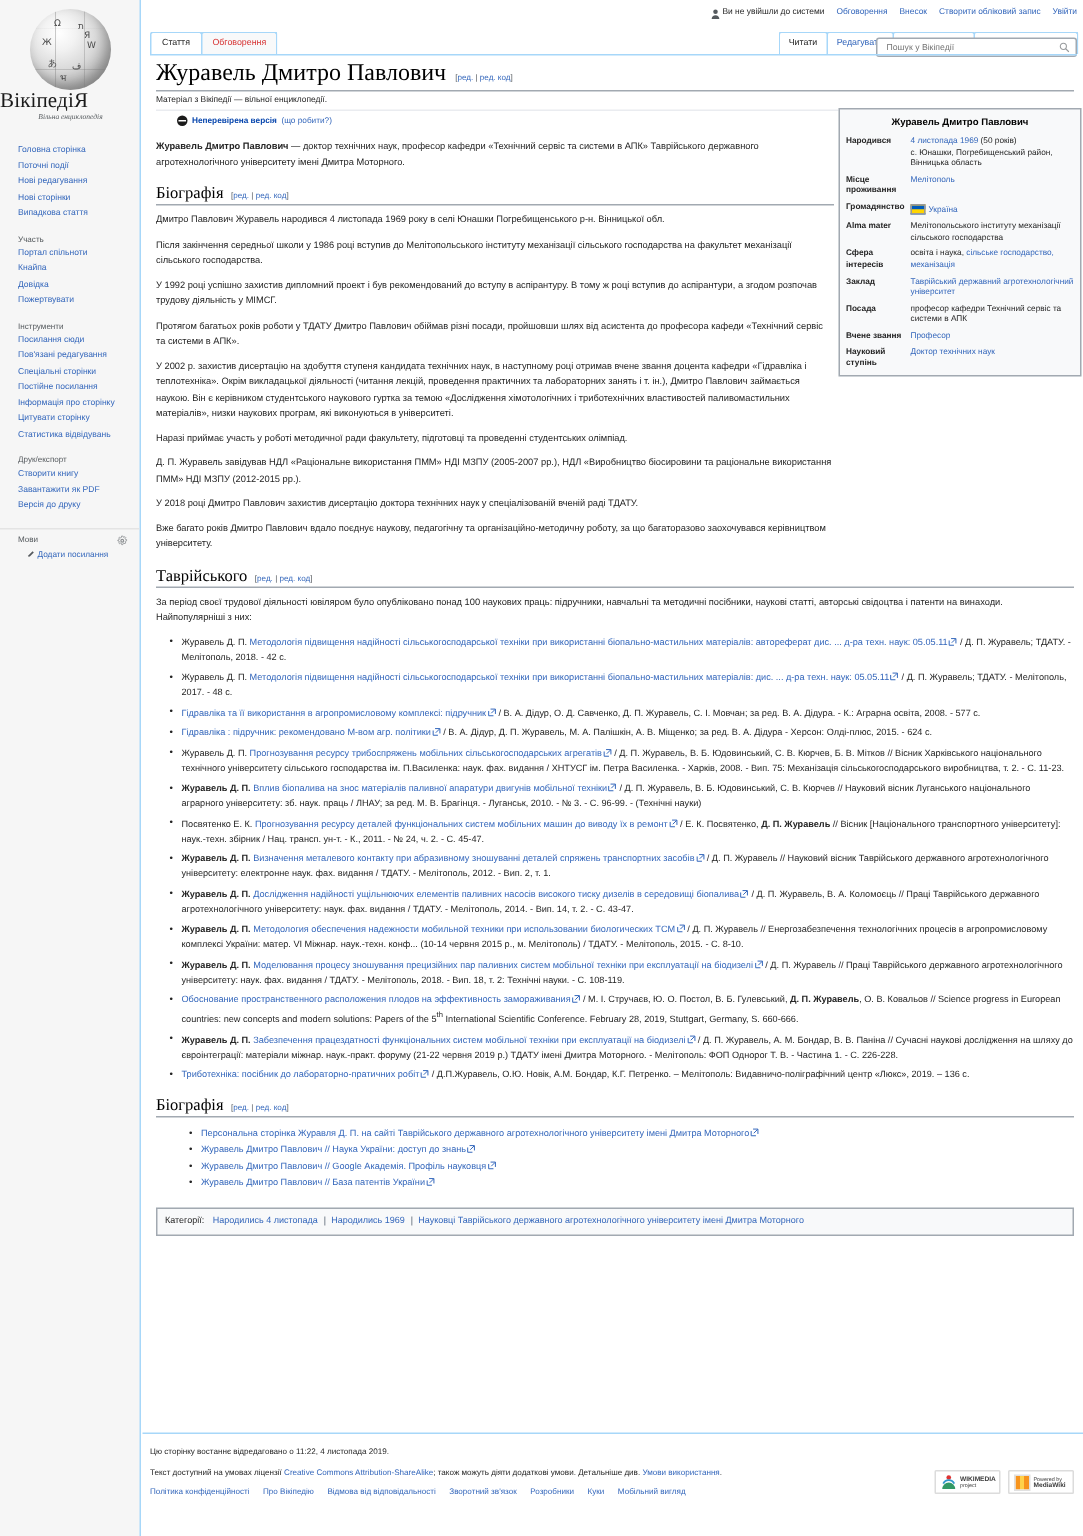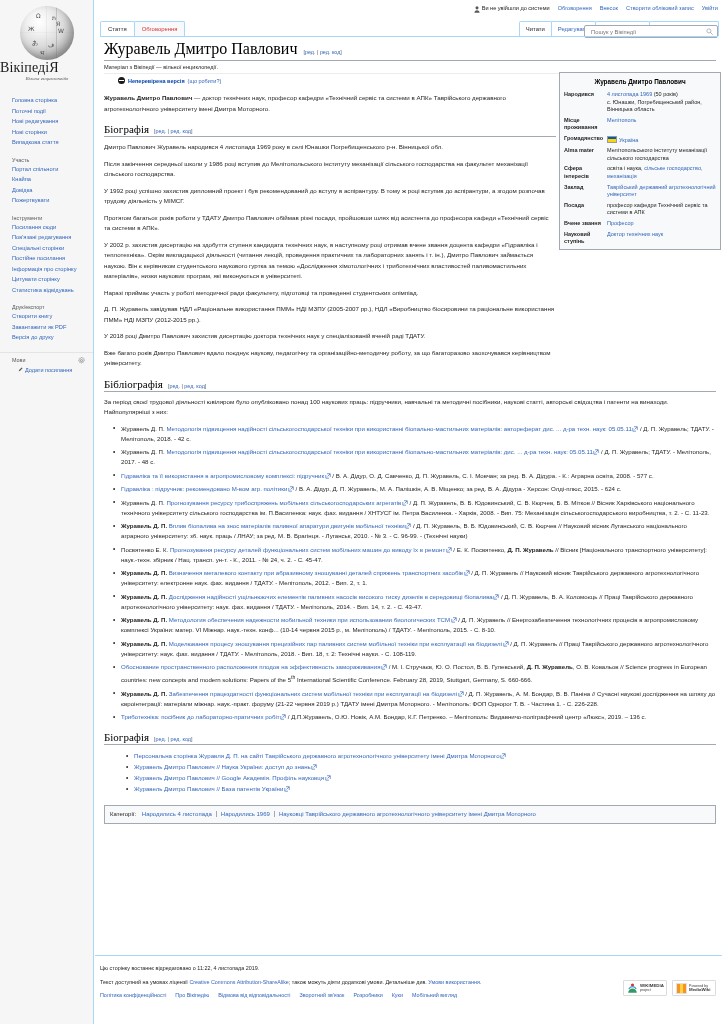--- a/index.html
+++ b/index.html
@@ -526,21 +526,21 @@
       <p class="para">У 1992 році успішно захистив дипломний проект і був рекомендований до вступу в аспірантуру. В тому ж році вступив до аспірантури, а згодом розпочав трудову діяльність у МІМСГ.</p>
       <p class="para">Протягом багатьох років роботи у ТДАТУ Дмитро Павлович обіймав різні посади, пройшовши шлях від асистента до професора кафеди «Технічний сервіс та системи в АПК».</p>
       <p class="para">У 2002 р. захистив дисертацію на здобуття ступеня кандидата технічних наук, в наступному році отримав вчене звання доцента кафедри «Гідравліка і теплотехніка». Окрім викладацької діяльності (читання лекцій, проведення практичних та лабораторних занять і т. ін.), Дмитро Павлович займається наукою. Він є керівником студентського наукового гуртка за темою «Дослідження хімотологічних і триботехнічних властивостей паливомастильних матеріалів», низки наукових програм, які виконуються в університеті.</p>
       <p class="para">Наразі приймає участь у роботі методичної ради факультету, підготовці та проведенні студентських олімпіад.</p>
       <p class="para">Д. П. Журавель завідував НДЛ «Раціональне використання ПММ» НДІ МЗПУ (2005-2007 рр.), НДЛ «Виробництво біосировини та раціональне використання ПММ» НДІ МЗПУ (2012-2015 рр.).</p>
       <p class="para">У 2018 році Дмитро Павлович захистив дисертацію доктора технічних наук у спеціалізованій вченій раді ТДАТУ.</p>
       <p class="para">Вже багато років Дмитро Павлович вдало поєднує наукову, педагогічну та організаційно-методичну роботу, за що багаторазово заохочувався керівництвом університету.</p>
     </div>
 
     <h2 class="section">
-      <span class="serif">Бібліографія</span>
+      <span class="serif">Таврійського</span>
       <span class="editsection"><span class="brk">[</span><a href="#">ред.</a><span class="brk"> | </span><a href="#">ред. код</a><span class="brk">]</span></span>
     </h2>
 
     <p class="para">За період своєї трудової діяльності ювіляром було опубліковано понад 100 наукових праць: підручники, навчальні та методичні посібники, наукові статті, авторські свідоцтва і патенти на винаходи. Найпопулярніші з них:</p>
 
     <ul class="biblio" id="biblio-list">
         <li><span>Журавель Д. П. </span><a href="#" class="ext">Методологія підвищення надійності сільськогосподарської техніки при використанні біопально-мастильних матеріалів: автореферат дис. ... д-ра техн. наук: 05.05.11</a><span class="ext-icon"><svg viewBox="0 0 10 10" width="6" height="6">
               <path d="M3.4 1.2h5.4v5.4" fill="none" stroke="#3366bb" stroke-width="1.1"></path>
               <path d="M8.4 1.6L4.2 5.8" stroke="#3366bb" stroke-width="1.1"></path>
               <path d="M6.6 8.6H1.3V3.3" fill="none" stroke="#3366bb" stroke-width="1.1"></path>

